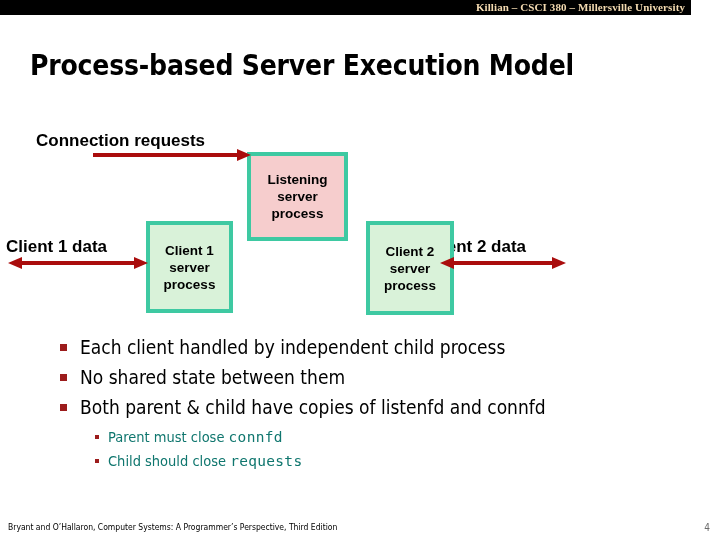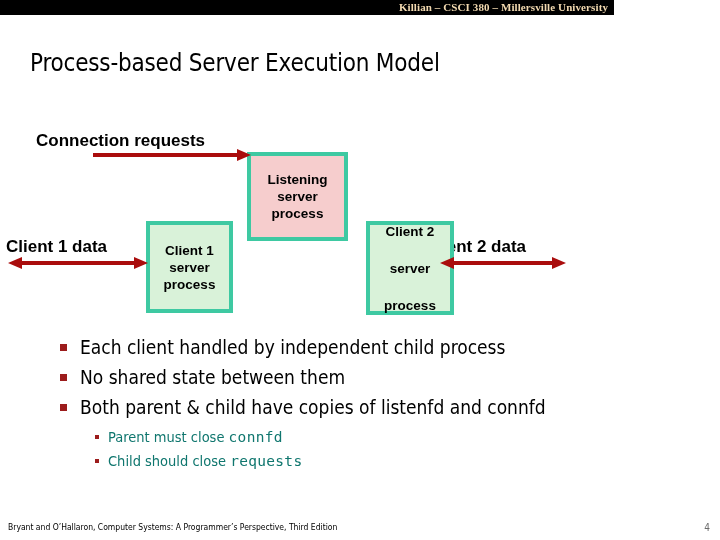--- a/index.html
+++ b/index.html
@@ -15,21 +15,21 @@
     width: 720px;
     height: 540px;
     background: #ffffff;
     overflow: hidden;
   }
 
   
   .topbar {
     position: absolute;
     left: 0; top: 0;
-    width: 614px; height: 15px;
+    width: 691px; height: 15px;
     background: #000000;
   }
   .topbar-text {
     position: absolute;
     right: 6px;
     top: -1px;
     font-family: "Liberation Serif", serif;
     font-size: 11px;
     font-weight: bold;
     color: #f2d9b0;
@@ -38,22 +38,22 @@
     line-height: 16px;
   }
 
   
   .slide-title {
     position: absolute;
     left: 30px;
     top: 49px;
     width: 660px;
     font-family: "DejaVu Sans Condensed", "Liberation Sans", sans-serif;
-    font-size: 24px;
-    font-weight: normal;
+    font-size: 28px;
+    font-weight: bold;
     color: #000000;
     letter-spacing: -0.2px;
     white-space: nowrap;
   }
 
   
   .diagram { position: absolute; left: 0; top: 0; width: 720px; height: 540px; }
 
   .proc-box {
     position: absolute;
@@ -82,21 +82,20 @@
     left: 146px; top: 221px;
     width: 87px; height: 92px;
     background: #d9f2d9;
     z-index: 3;
   }
   #box-client2 {
     left: 366px; top: 221px;
     width: 88px; height: 94px;
     background: #d9f2d9;
     z-index: 3;
-    gap: 20px;
   }
 
   
   .diag-label {
     position: absolute;
     font-family: "Liberation Sans", sans-serif;
     font-weight: bold;
     color: #000000;
     white-space: nowrap;
   }

